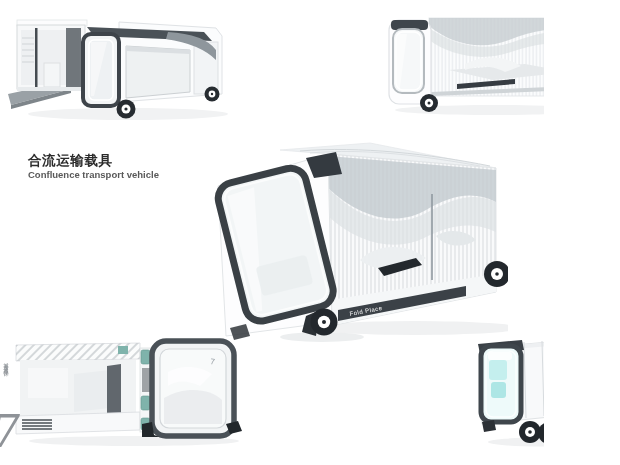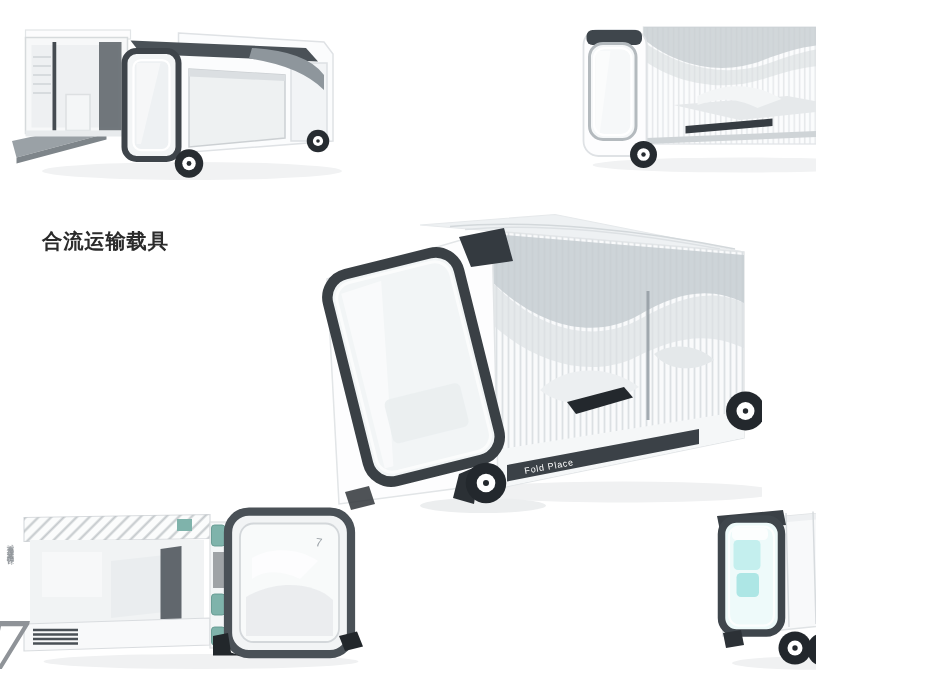--- a/index.html
+++ b/index.html
@@ -103,20 +103,21 @@
       </g>
       <g>
         <circle cx="202" cy="90" r="8.5" fill="#262b30"></circle>
           <circle cx="202" cy="90" r="4" fill="#ffffff"></circle>
           <circle cx="202" cy="90" r="1.4" fill="#262b30"></circle>
       </g>
     </svg>
   </figure>
 
   <h1 class="title">合流运输载具</h1>
+  <h2 class="subtitle">Confluence transport vehicle</h2>
 
   <figure class="r-c">
     <svg width="298" height="204" viewBox="0 0 298 204">
       <defs>
         <pattern id="slatsC" width="4" height="12" patternUnits="userSpaceOnUse">
           <line x1="1" y1="0" x2="1" y2="12" stroke="#dce0e3" stroke-width="1.2"></line>
         </pattern>
         <clipPath id="sideClipC">
             <polygon points="118,14 286,28 286,152 120,186"></polygon>
           </clipPath>

